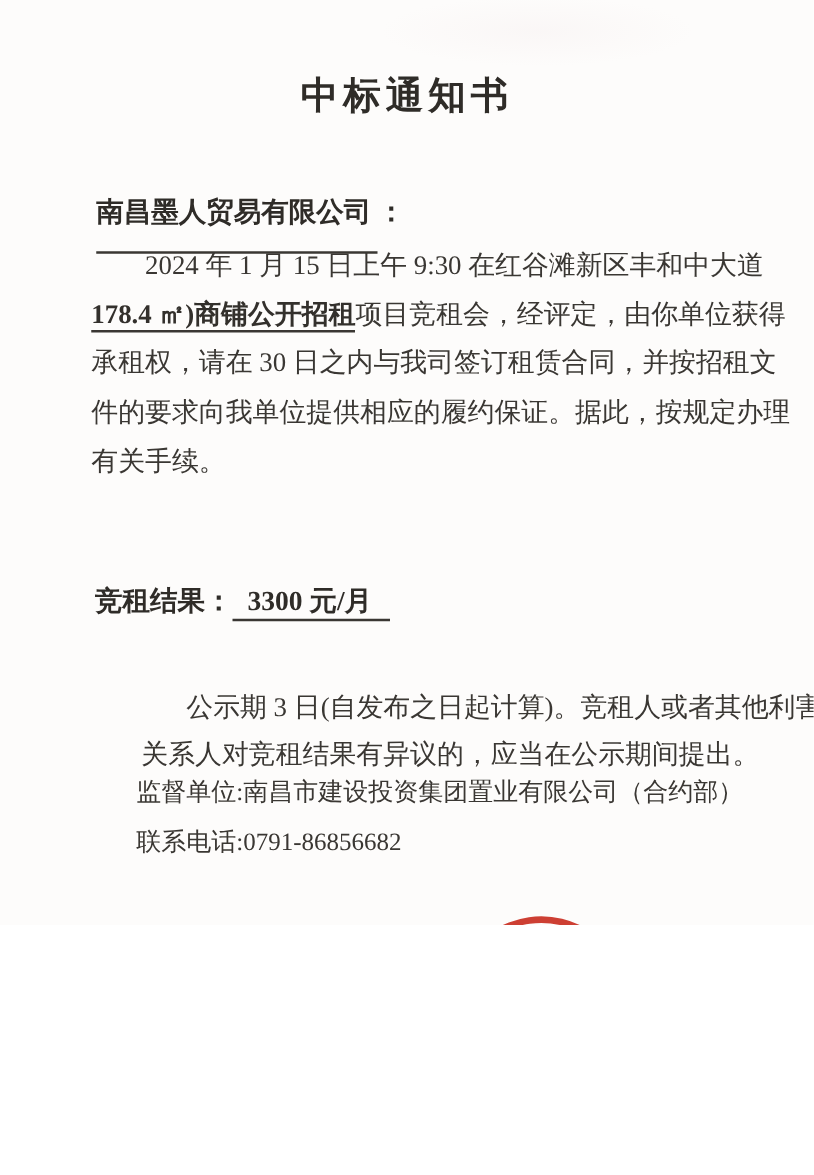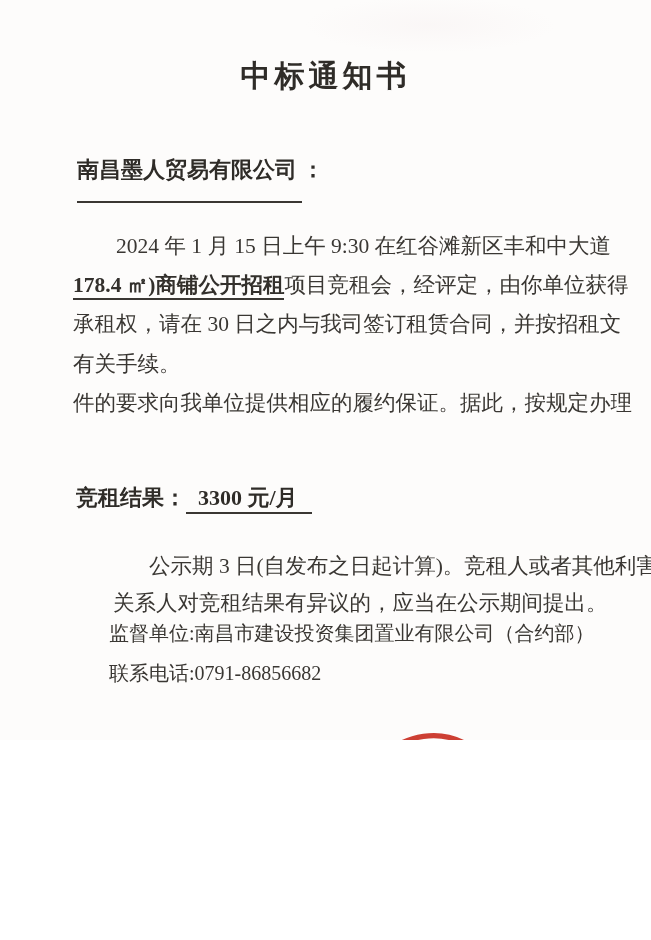--- a/index.html
+++ b/index.html
@@ -32,40 +32,38 @@
     white-space: nowrap;
     color: #2f2c28;
   }
   .uline { border-bottom: 2px solid #3a3733; padding-bottom: 19px; }
   .recipient .uline { padding-right: 5px; }
   .para1 {
     position: absolute;
     top: 193px; left: 73px; width: 507px;
     font-size: 21.5px;
     color: #3a3733;
-    margin-top: 34px;
   }
   .line {
     height: 39.2px;
     line-height: 39.2px;
     white-space: nowrap;
     text-align: justify;
     text-align-last: justify;
   }
   .line.last { text-align-last: left; }
   .line.indent { padding-left: 43px; }
   .hl { font-weight: bold; border-bottom: 2px solid #3a3733; padding-bottom: 1px; color: #33302c; }
   .result {
     position: absolute;
     top: 466px; left: 76px;
     font-size: 22px;
     font-weight: bold;
     white-space: nowrap;
     color: #2f2c28;
-    margin-top: 17px;
   }
   .result .uline { padding: 0 14px 2px 12px; }
   .para2 {
     position: absolute;
     top: 548px; left: 73px; width: 507px;
     font-size: 21.5px;
     color: #3a3733;
     margin-left: 40px;
   }
   .para2 .line { height: 37px; line-height: 37px; }
@@ -129,22 +127,22 @@
   <div class="title">中标通知书</div>
 
   <div class="recipient">
     <span class="uline">南昌墨人贸易有限公司</span><span>：</span>
   </div>
 
   <div class="para1">
     <div class="line indent"><span>2024 年 1 月 15 日上午 9:30 在红谷滩新区丰和中大道</span></div>
     <div class="line"><span class="hl">178.4 ㎡)商铺公开招租</span><span>项目竞租会，经评定，由你单位获得</span></div>
     <div class="line"><span>承租权，请在 30 日之内与我司签订租赁合同，并按招租文</span></div>
+    <div class="line"><span>件的要求向我单位提供相应的履约保证。据此，按规定办理</span></div>
     <div class="line last"><span>有关手续。</span></div>
-    <div class="line"><span>件的要求向我单位提供相应的履约保证。据此，按规定办理</span></div>
   </div>
 
   <div class="result">
     <span>竞租结果：</span><span class="uline">3300 元/月</span>
   </div>
 
   <div class="para2">
     <div class="line indent"><span>公示期 3 日(自发布之日起计算)。竞租人或者其他利害</span></div>
     <div class="line last"><span>关系人对竞租结果有异议的，应当在公示期间提出。</span></div>
   </div>

